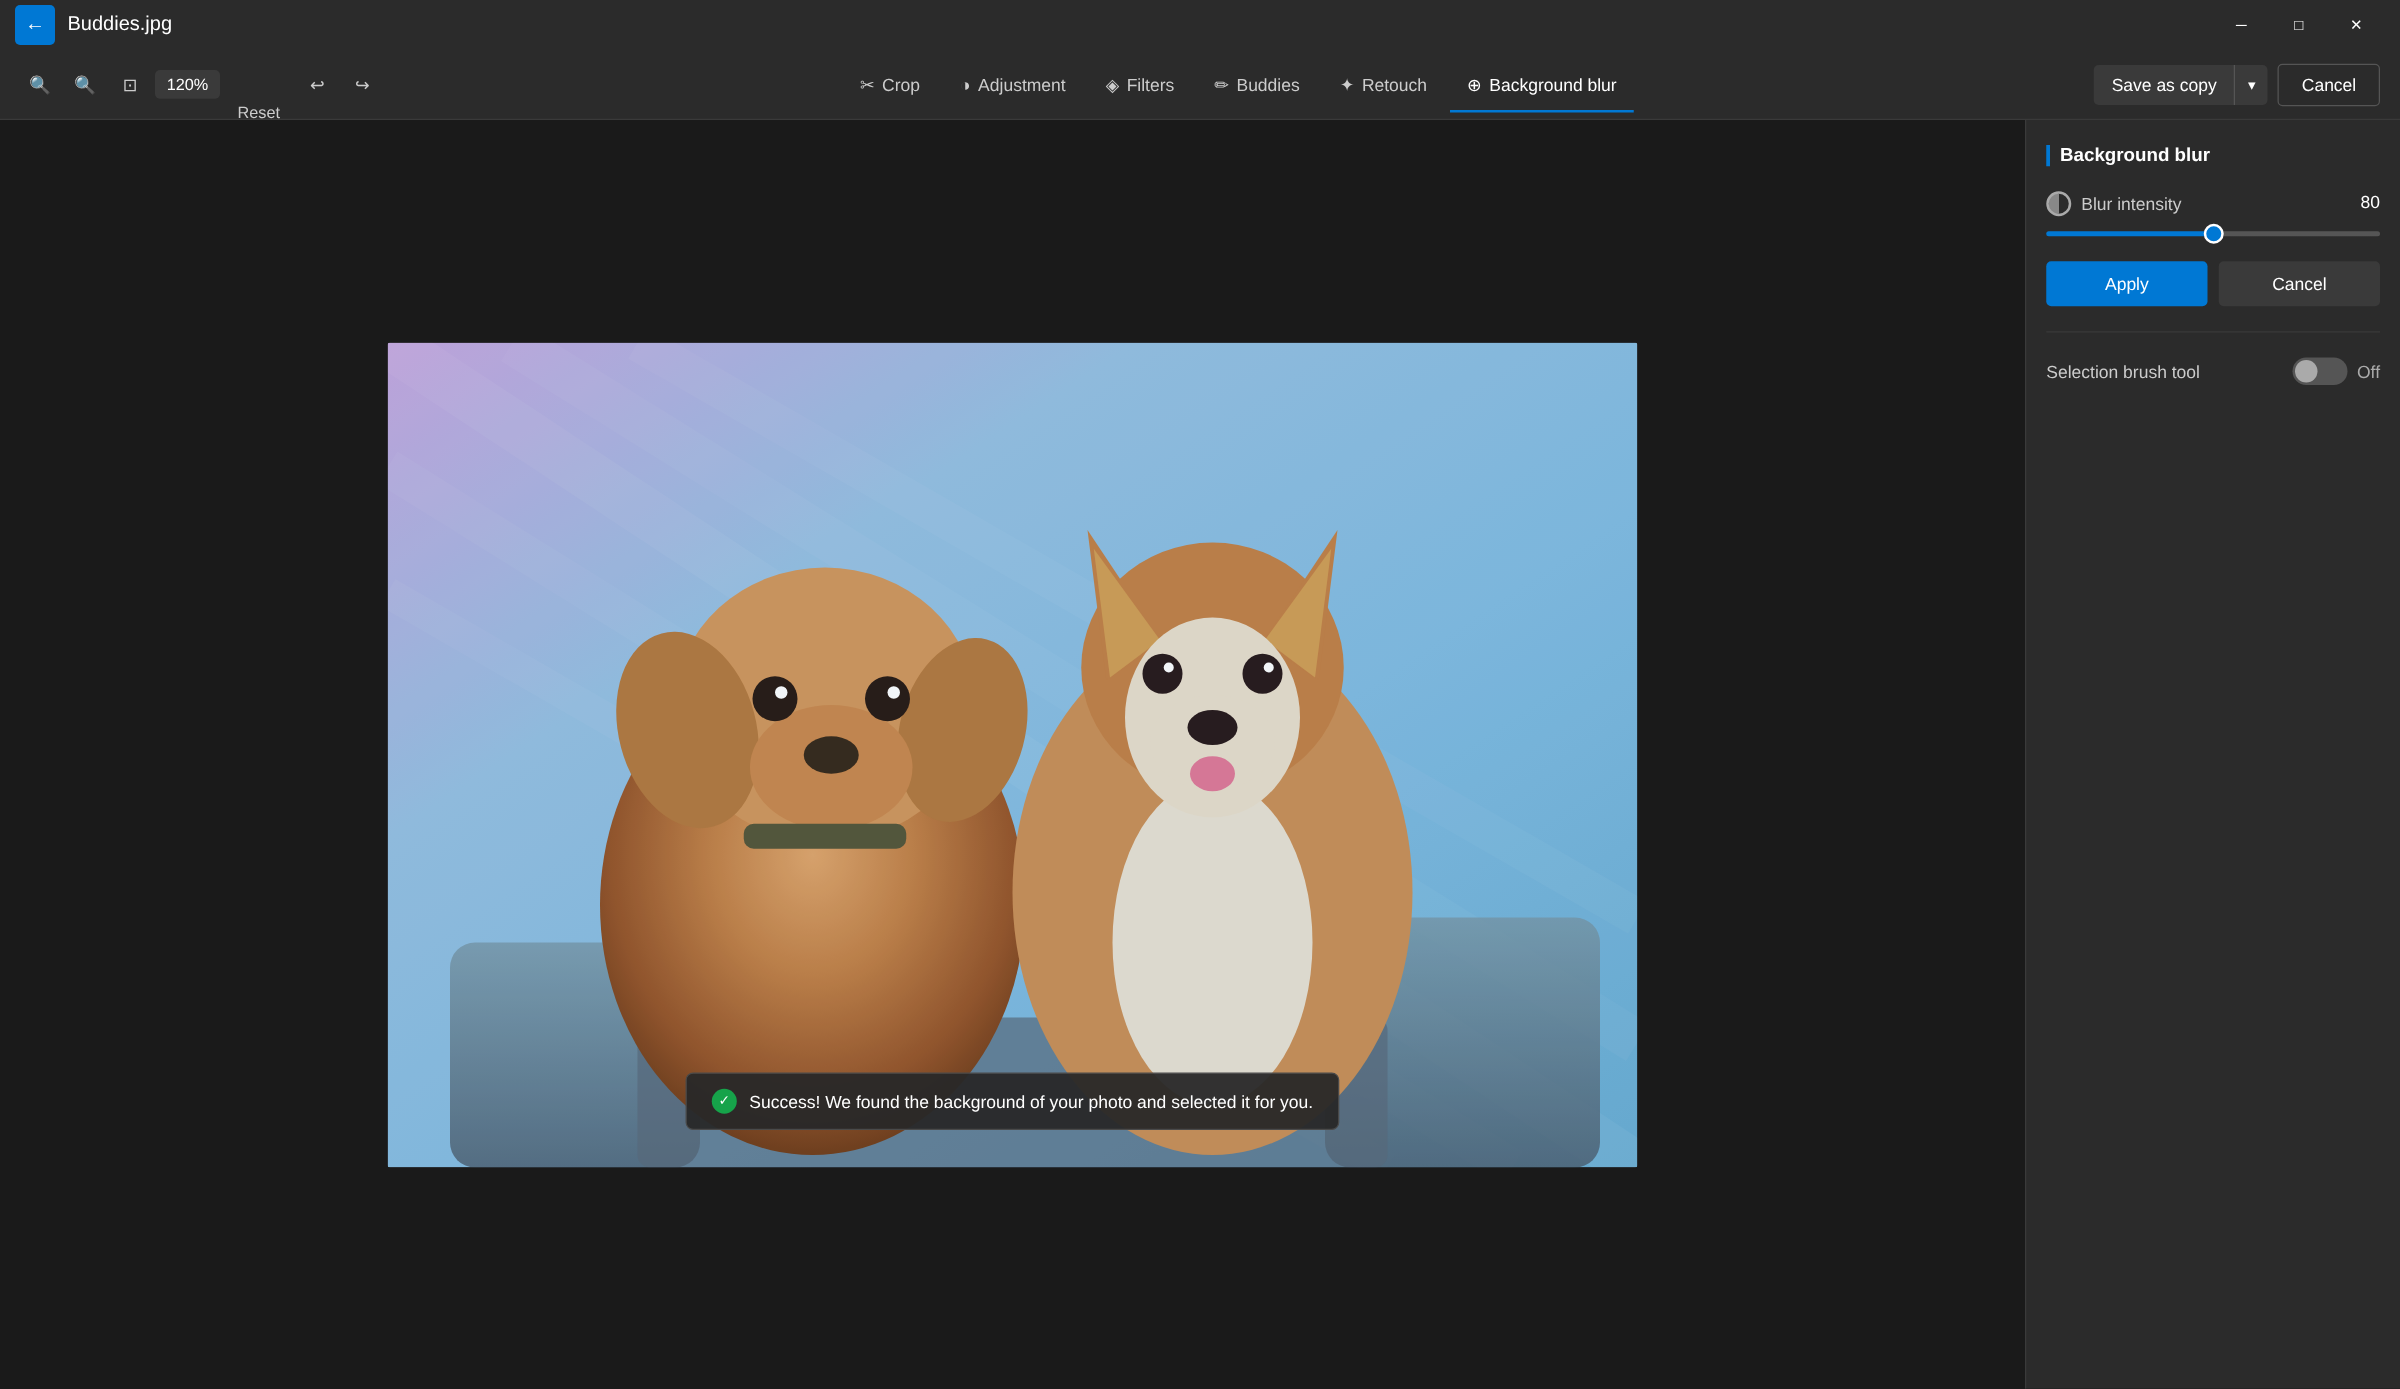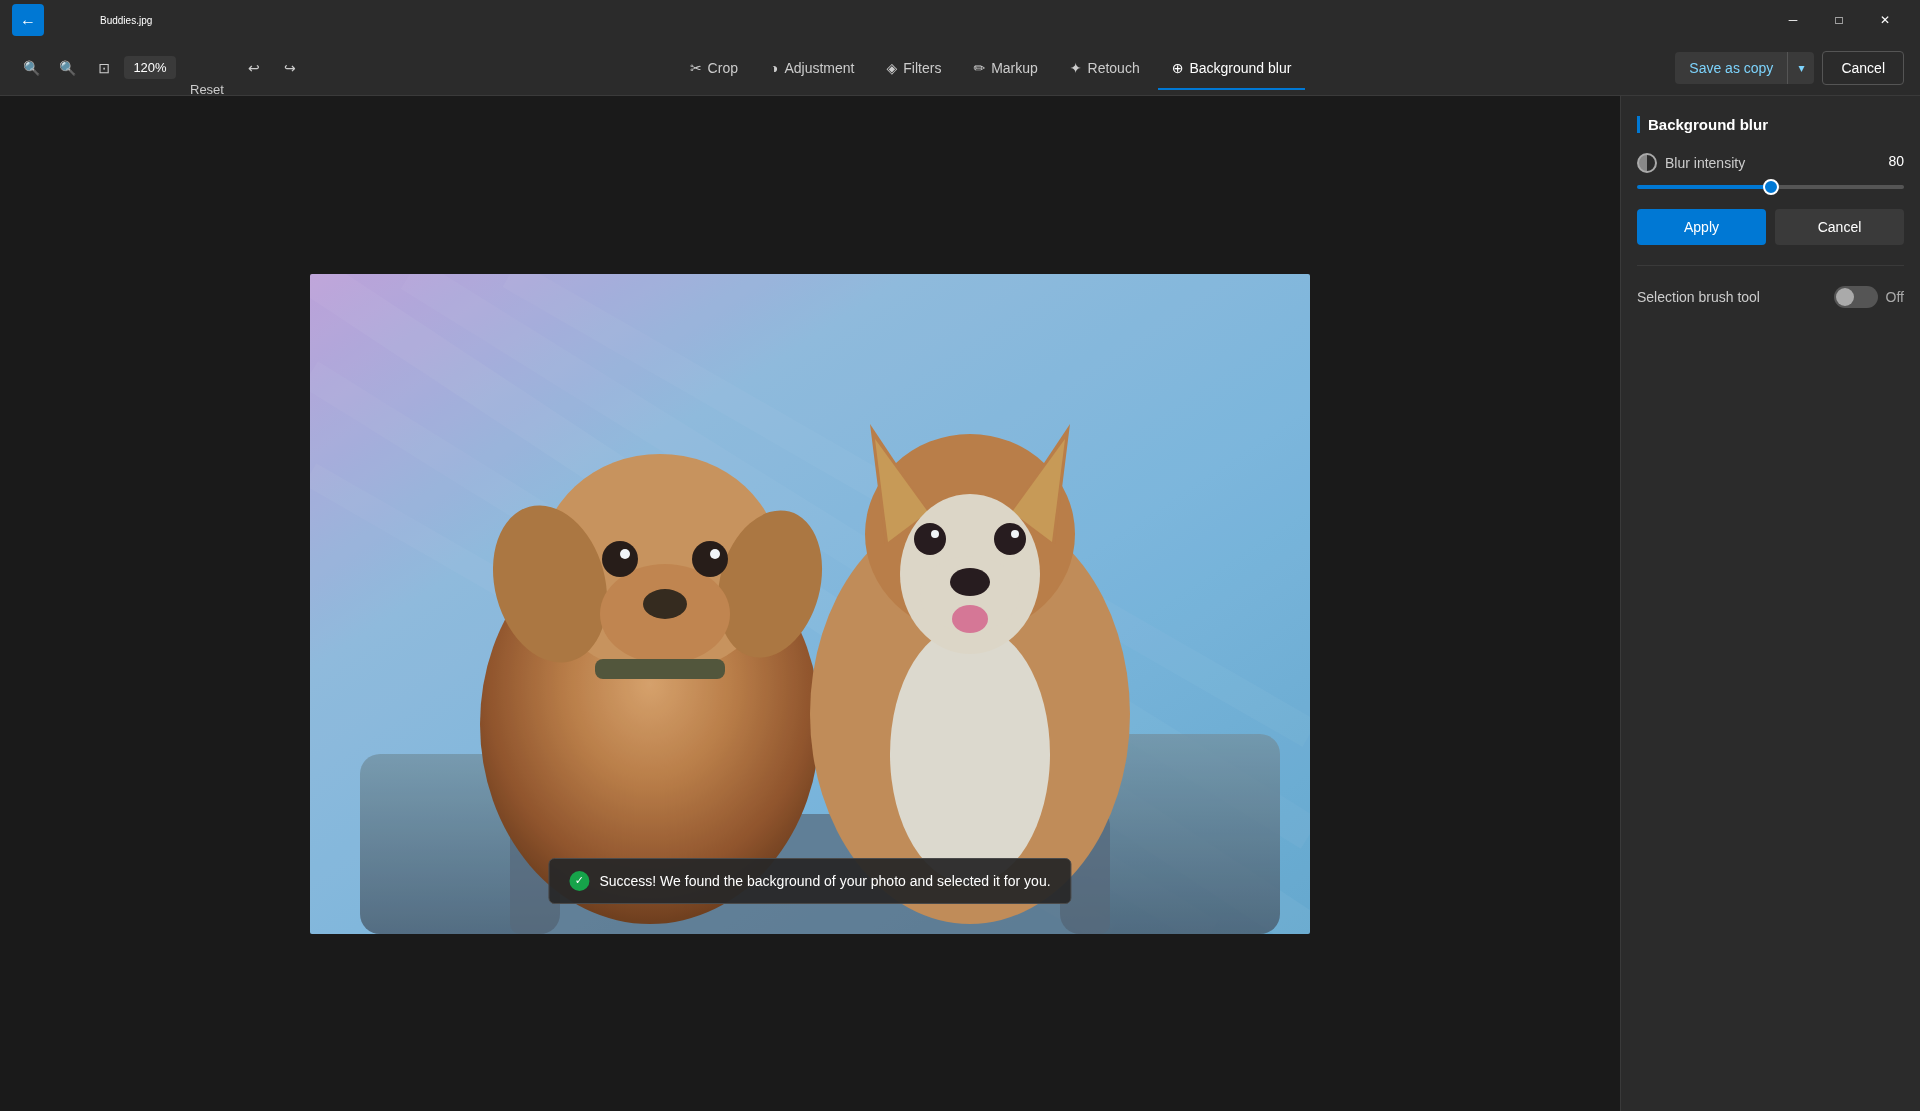--- a/index.html
+++ b/index.html
@@ -35,22 +35,21 @@
       display: flex;
       align-items: center;
       justify-content: center;
       cursor: pointer;
       border: none;
       color: white;
       font-size: 16px;
     }
     .titlebar-filename {
       color: #ffffff;
-      font-size: 10px;
-      margin-left: 46px;
+      font-size: 16px;
     }
     .titlebar-controls {
       display: flex;
       gap: 0;
     }
     .titlebar-btn {
       width: 46px;
       height: 32px;
       background: transparent;
       border: none;
@@ -143,21 +142,21 @@
     .toolbar-right {
       display: flex;
       align-items: center;
       gap: 8px;
     }
     .save-copy-btn {
       display: flex;
       align-items: center;
       background: #3a3a3a;
       border: none;
-      color: #7dd3fc;
+      color: #ffffff;
       border-radius: 4px;
       overflow: hidden;
       cursor: pointer;
     }
     .save-copy-main {
       padding: 8px 14px;
       font-size: 14px;
       border-right: 1px solid #555;
     }
     .save-copy-arrow {
@@ -411,21 +410,21 @@
     <button class="nav-tool">
       <span>◑</span>
       <span>Adjustment</span>
     </button>
     <button class="nav-tool">
       <span>◈</span>
       <span>Filters</span>
     </button>
     <button class="nav-tool">
       <span>✏</span>
-      <span>Markup</span>
+      <span>Buddies</span>
     </button>
     <button class="nav-tool">
       <span>✦</span>
       <span>Retouch</span>
     </button>
     <button class="nav-tool active">
       <span>⊕</span>
       <span>Background blur</span>
     </button>
   </div>

